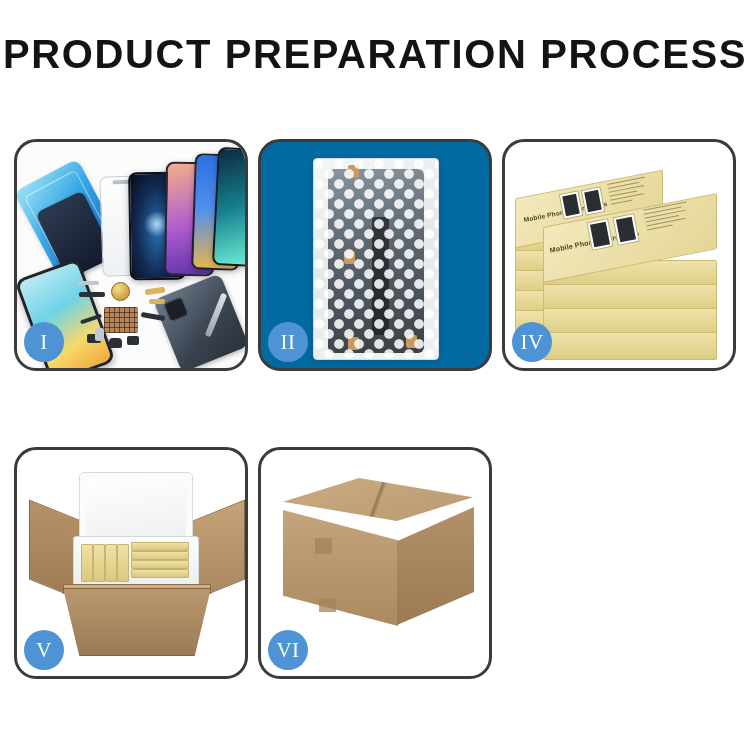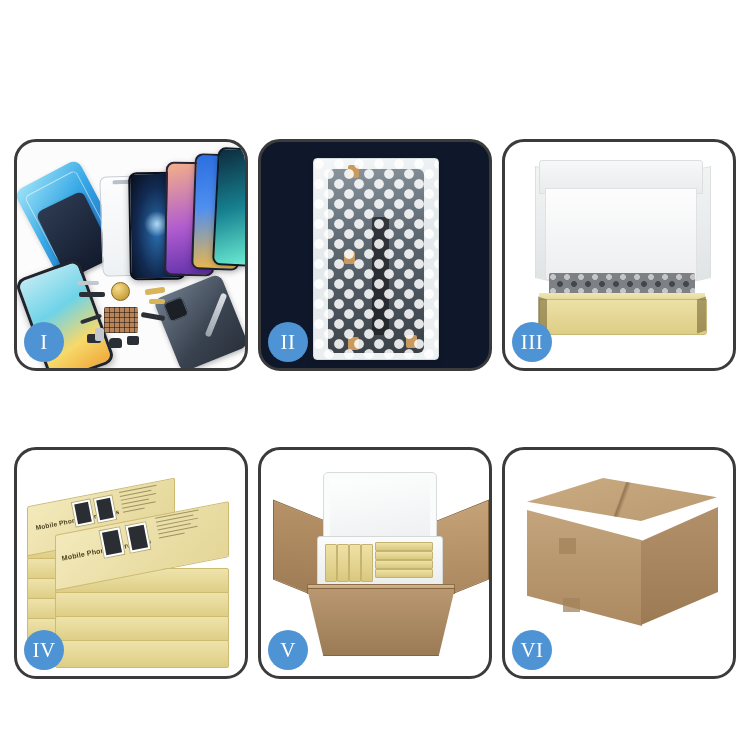--- a/index.html
+++ b/index.html
@@ -109,21 +109,21 @@
   }
   .flex{position:absolute;background:#2b2f36;border-radius:2px;}
   .gold{position:absolute;background:#d8b45a;border-radius:2px;}
   .silver{position:absolute;background:#c3c8cf;border-radius:2px;}
   .tool{
     position:absolute;left:196px;top:150px;width:6px;height:46px;border-radius:3px;
     background:linear-gradient(180deg,#dfe3e8,#9aa1a9);transform:rotate(22deg);
   }
 
   
-  .p2{background:#0f172a;}
+  .p2{background:#0369a1;}
   .bw-bag{
     position:absolute;left:52px;top:16px;width:124px;height:200px;border-radius:4px;
     background:linear-gradient(160deg,#f4f6f7,#e3e8ea 45%,#eff2f3);
     border:1px solid #d6dbdd;
     box-shadow:0 2px 6px rgba(0,0,0,.12);
   }
   .bw-inner{
     position:absolute;left:14px;top:10px;right:14px;bottom:6px;border-radius:6px;
     background:linear-gradient(170deg,#7f8a93 0%,#4e5a64 40%,#262c33 100%);
     opacity:.9;
@@ -259,20 +259,21 @@
     clip-path:polygon(0 29%,100% 0,100% 72%,0 100%);
   }
   .c6-tape{position:absolute;background:#a3835b;opacity:.75;}
 </style>
 </head>
 <body>
 
 <div class="page">
 
   <div class="header">
+    <div class="title">PRODUCT PREPARATION PROCESS</div>
   </div>
 
   <div class="grid">
 
     <div class="panel p1">
       <div class="stage">
         <div class="ph-blue"></div>
         <div class="ph-lcd"></div>
         <div class="glass"></div>
         <div class="ph-dark"></div>
@@ -308,34 +309,20 @@
           <div class="bw-tab" style="left:30px;top:92px;"></div>
           <div class="bw-tab" style="left:34px;top:178px;"></div>
           <div class="bw-tab" style="left:92px;top:176px;"></div>
           <div class="bw-bubbles2"></div>
           <div class="bw-bubbles"></div>
         </div>
       </div>
       <div class="badge">II</div>
     </div>
 
-    <div class="panel p3">
-      <div class="stage">
-        <div class="b3-sideL"></div>
-        <div class="b3-sideR"></div>
-        <div class="b3-lidback"></div>
-        <div class="b3-lid"></div>
-        <div class="b3-fill"></div>
-        <div class="b3-edge"></div>
-        <div class="b3-front"></div>
-        <div class="b3-cornL"></div>
-        <div class="b3-cornR"></div>
-      </div>
-      <div class="badge">III</div>
-    </div>
 
     <div class="panel p4">
       <div class="stage">
 
         <div class="st st-side" style="left:10px;top:88px;width:96px;height:20px;"></div>
         <div class="st st-side" style="left:10px;top:108px;width:96px;height:20px;"></div>
         <div class="st st-side" style="left:10px;top:128px;width:96px;height:20px;"></div>
         <div class="st st-side" style="left:10px;top:148px;width:96px;height:20px;"></div>
         <div class="st st-side" style="left:10px;top:168px;width:96px;height:22px;"></div>
 

